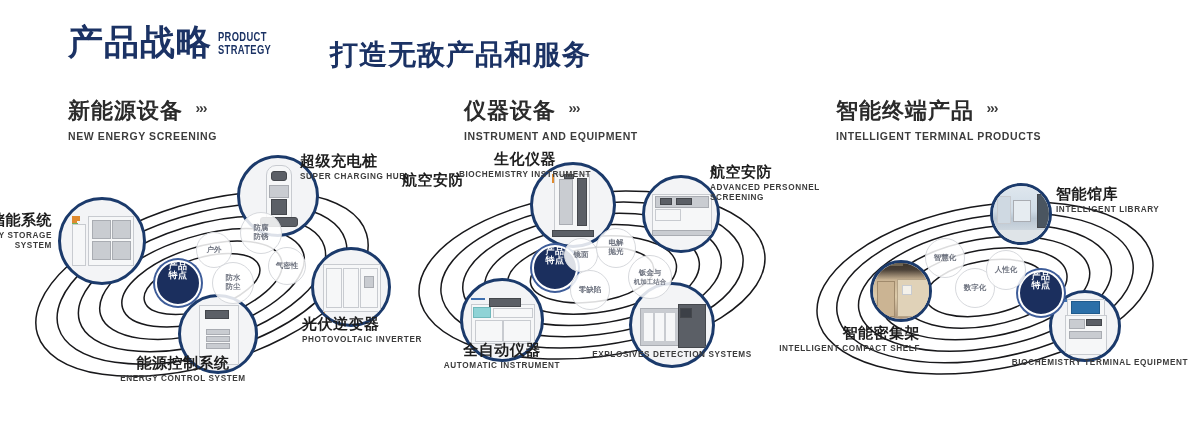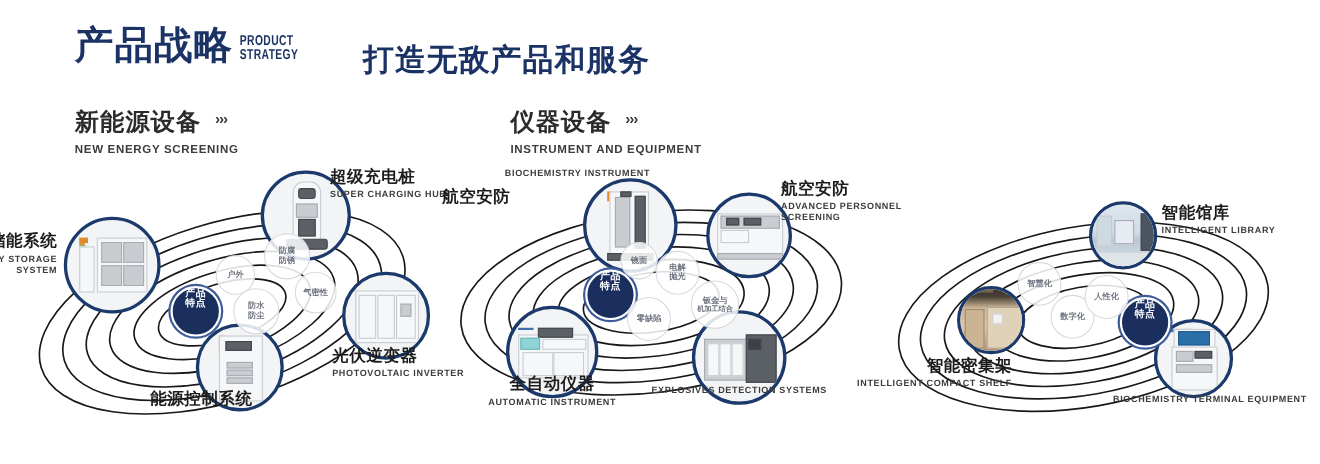--- a/index.html
+++ b/index.html
@@ -136,20 +136,25 @@
   <div class="sec-head" id="sec1">
     <span class="cn">新能源设备</span>
     <span class="arrows">›››</span>
     <span class="en">NEW ENERGY SCREENING</span>
   </div>
   <div class="sec-head" id="sec2">
     <span class="cn">仪器设备</span>
     <span class="arrows">›››</span>
     <span class="en">INSTRUMENT AND EQUIPMENT</span>
   </div>
+  <div class="sec-head" id="sec3">
+    <span class="cn">智能终端产品</span>
+    <span class="arrows">›››</span>
+    <span class="en">INTELLIGENT TERMINAL PRODUCTS</span>
+  </div>
 
   <div class="cluster" id="cluster1">
     <svg width="400" height="272" viewBox="0 0 400 272">
       <g fill="none" stroke="#18181b" stroke-width="1.5">
         <ellipse cx="202" cy="134" rx="60" ry="26" transform="rotate(-17 202 134)"></ellipse>
         <ellipse cx="202" cy="134" rx="83" ry="37" transform="rotate(-17 202 134)"></ellipse>
         <ellipse cx="202" cy="134" rx="106" ry="48" transform="rotate(-17 202 134)"></ellipse>
         <ellipse cx="202" cy="134" rx="128" ry="59" transform="rotate(-17 202 134)"></ellipse>
         <ellipse cx="202" cy="134" rx="150" ry="70" transform="rotate(-17 202 134)"></ellipse>
         <ellipse cx="202" cy="134" rx="172" ry="81" transform="rotate(-17 202 134)"></ellipse>
@@ -212,20 +217,21 @@
         <div class="acc" style="left:15px;top:16px;width:6px;height:4px;"></div>
         <div class="box md" style="left:7px;top:24px;width:22px;height:4px;"></div>
         <div class="box md" style="left:7px;top:31px;width:22px;height:4px;"></div>
         <div class="box md" style="left:7px;top:38px;width:22px;height:4px;"></div>
         <div class="blu" style="left:8px;top:47px;width:6px;height:6px;"></div>
         <div class="acc" style="left:18px;top:47px;width:6px;height:6px;"></div>
       </div>
     </div>
     <div class="nlabel ta-c" style="left:78px;top:205px;width:210px;">
       <span class="cn">能源控制系统</span>
+      <span class="en">ENERGY CONTROL SYSTEM</span>
     </div>
 
     <div class="hub" style="left:155px;top:110px;width:42px;height:42px;">
       <div>
         <span>产品</span>
         <span>特点</span>
       </div>
     </div>
     <div class="feat" style="left:196px;top:82px;width:36px;height:36px;">
       <div>
@@ -271,20 +277,21 @@
       <div class="dev" style="width:42px;height:62px;">
         <div class="box lt" style="left:2px;top:0;width:34px;height:56px;"></div>
         <div class="box md" style="left:7px;top:5px;width:12px;height:44px;"></div>
         <div class="box dk" style="left:25px;top:4px;width:8px;height:46px;"></div>
         <div class="box dk" style="left:12px;top:0;width:8px;height:3px;"></div>
         <div class="acc" style="left:33px;top:26px;width:5px;height:9px;"></div>
         <div class="box dk" style="left:0;top:56px;width:40px;height:5px;"></div>
       </div>
     </div>
     <div class="nlabel ta-c" style="left:58px;top:1px;width:150px;">
+      <span class="cn">生化仪器</span>
       <span class="en" style="white-space:normal;">BIOCHEMISTRY INSTRUMENT</span>
     </div>
 
     <div class="node" style="left:250px;top:25px;width:78px;height:78px;">
       <div class="dev" style="width:58px;height:40px;">
         <div class="box lt" style="left:0;top:0;width:58px;height:40px;"></div>
         <div class="box md" style="left:3px;top:2px;width:52px;height:10px;"></div>
         <div class="box dk" style="left:8px;top:4px;width:10px;height:5px;"></div>
         <div class="box dk" style="left:24px;top:4px;width:14px;height:5px;"></div>
         <div class="box lt" style="left:3px;top:15px;width:24px;height:10px;"></div>
@@ -325,21 +332,21 @@
     <div class="nlabel ta-c" style="left:190px;top:198px;width:180px;">
       <span class="en">EXPLOSIVES DETECTION SYSTEMS</span>
     </div>
 
     <div class="hub" style="left:140px;top:95px;width:42px;height:42px;">
       <div>
         <span>产品</span>
         <span>特点</span>
       </div>
     </div>
-    <div class="feat" style="left:172px;top:70px;width:34px;height:34px;">
+    <div class="feat" style="left:172px;top:88px;width:34px;height:34px;">
       <div>
           <span>镜面</span>
         </div>
     </div>
     <div class="feat" style="left:204px;top:78px;width:40px;height:40px;">
       <div>
         <span>电解</span>
         <span>抛光</span>
       </div>
     </div>

